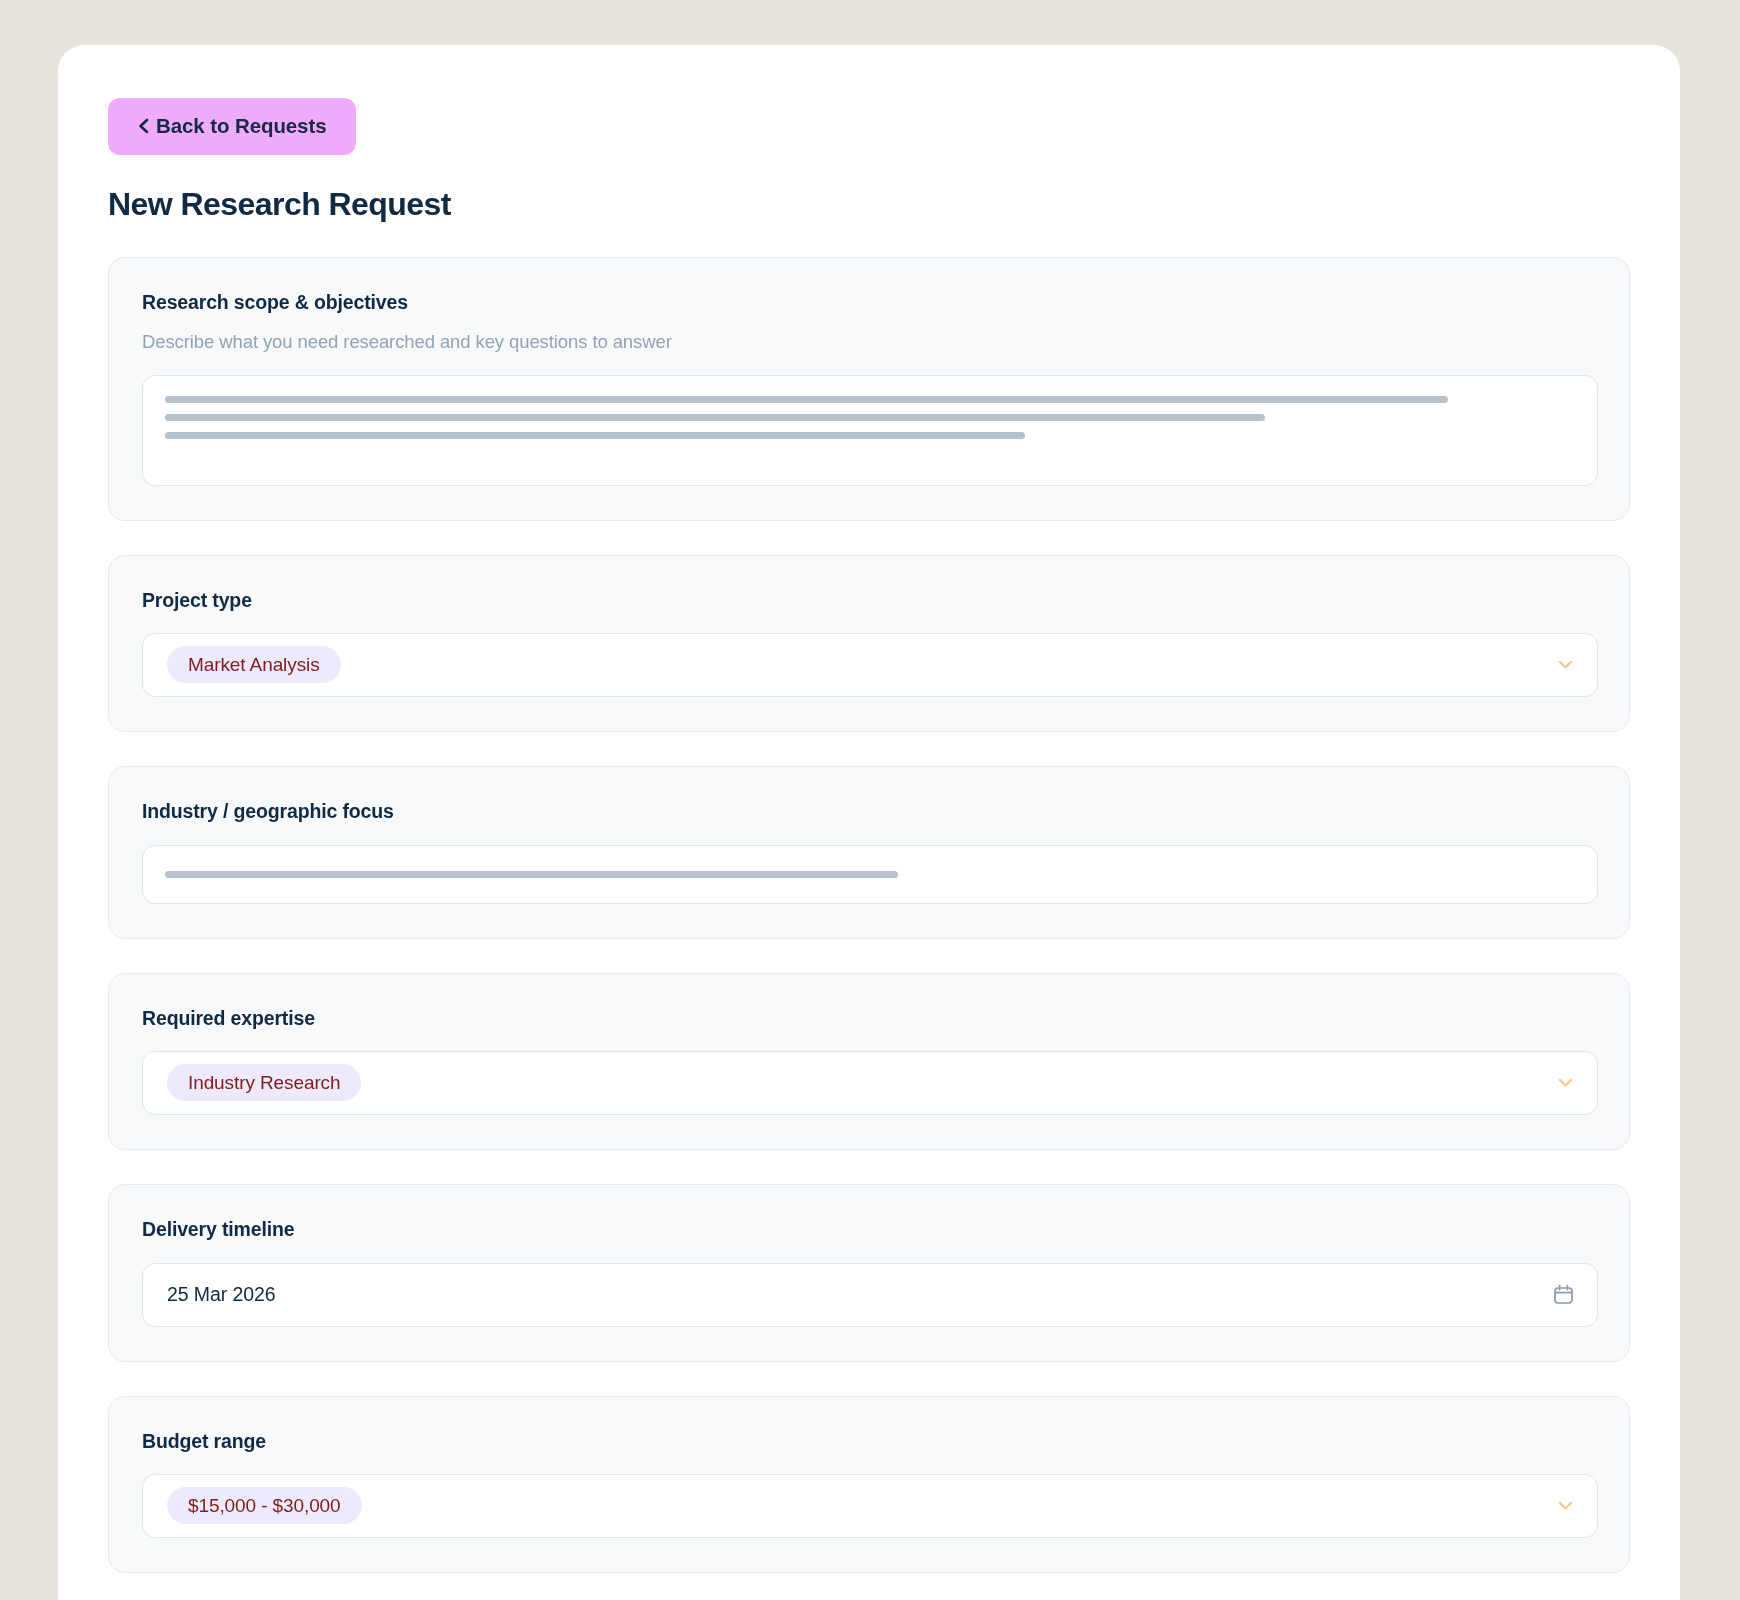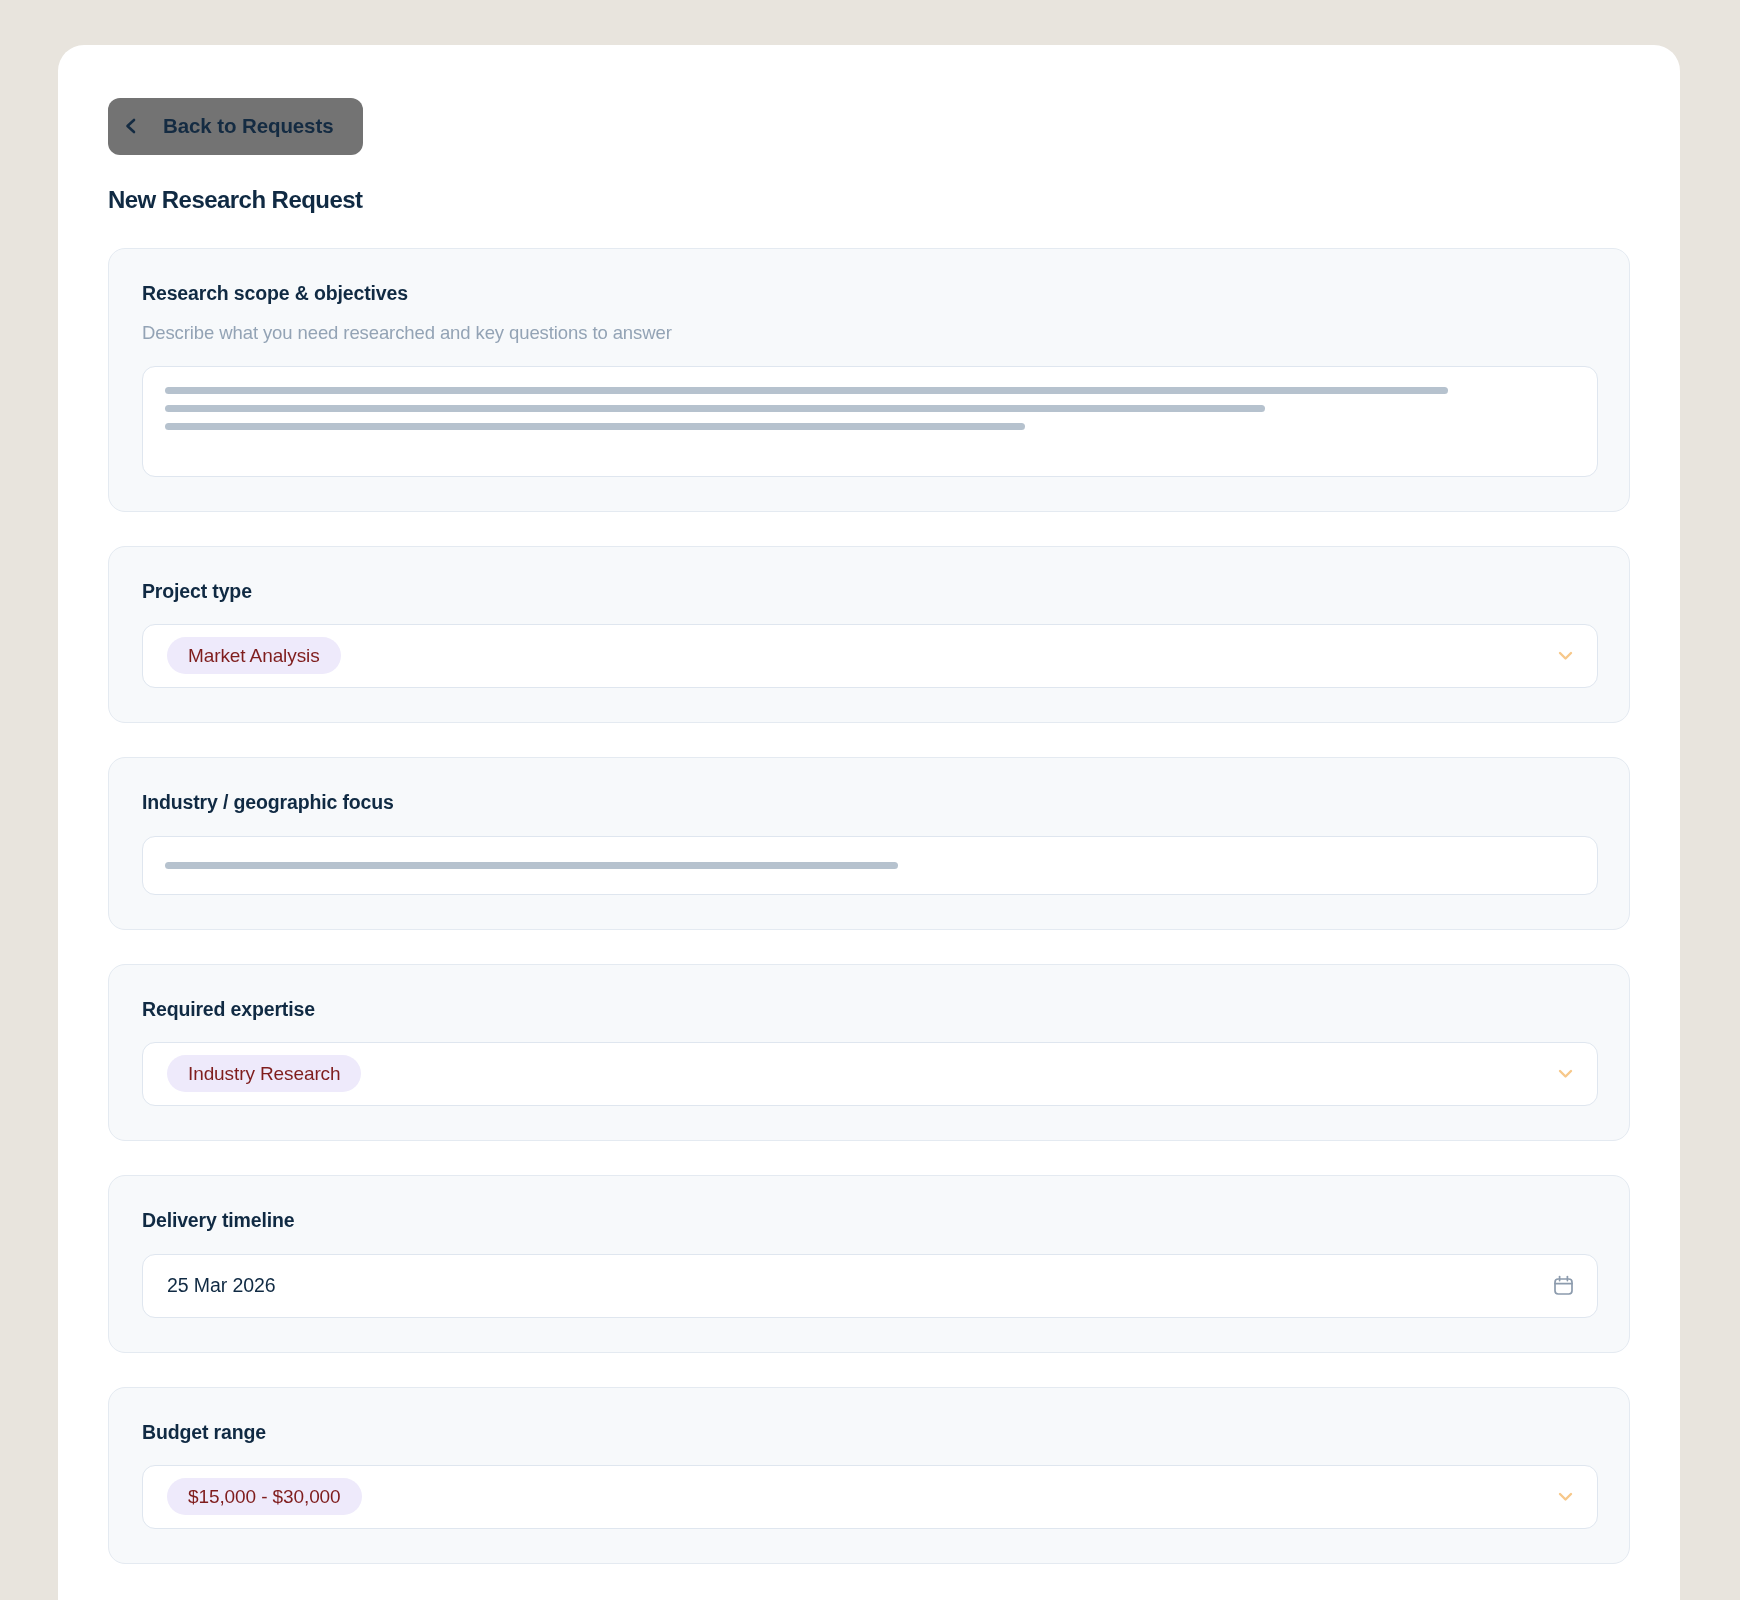--- a/index.html
+++ b/index.html
@@ -29,45 +29,45 @@
   }
 
   .page-inner {
     padding: 53px 50px 0 50px;
   }
 
   
   .back-btn {
     display: inline-flex;
     align-items: center;
-    gap: 23px;
-    background: #737373;
+    gap: 3px;
+    background: #f0abfc;
     border: none;
     border-radius: 12px;
-    padding: 18px 30px 18px 14px;
+    padding: 18px 30px 18px 27px;
     cursor: pointer;
     font-family: inherit;
   }
   .back-btn .chev-left {
     width: 18px; height: 18px;
     display: block;
     flex: none;
   }
   .back-btn .label {
     font-size: 20.5px;
     font-weight: 600;
     color: #142b42;
     letter-spacing: -0.1px;
     line-height: 1;
   }
 
   
   .page-title {
     margin-top: 31px;
-    font-size: 24px;
+    font-size: 32px;
     font-weight: 700;
     color: #102a43;
     letter-spacing: -0.55px;
   }
 
   
   .section {
     margin-top: 34px;
     background: #f7f9fb;
     border: 1px solid #e4eaf1;

